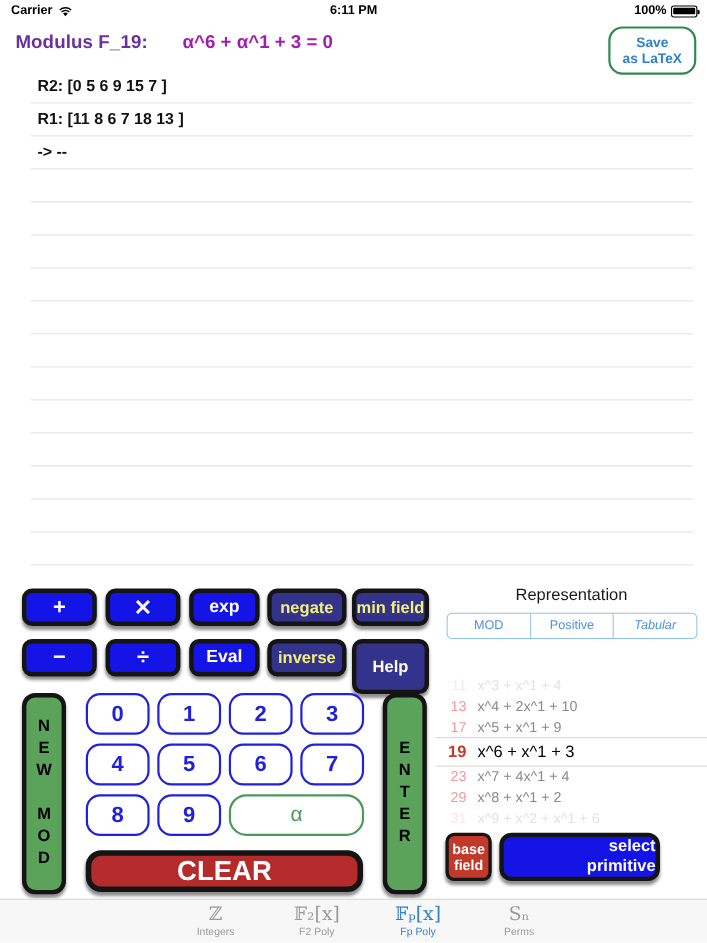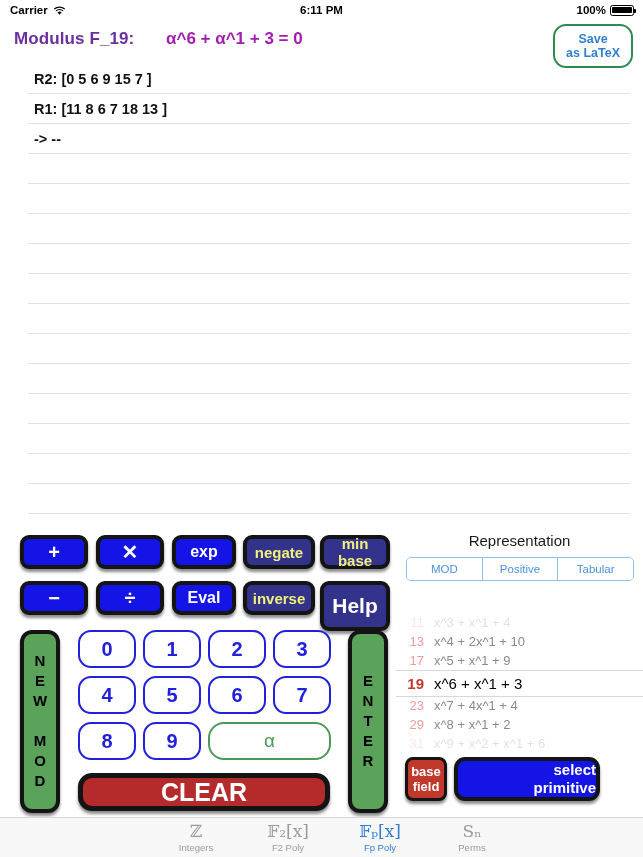--- a/index.html
+++ b/index.html
@@ -89,21 +89,21 @@
 
   
   .rpanel { position: absolute; left: 396px; top: 516px; width: 247px; height: 300px; }
   .rep-title { position: absolute; top: 16px; width: 247px; text-align: center;
                font-size: 15px; color: #1a1a1a; }
   .seg { position: absolute; top: 41px; left: 10px; width: 228px; height: 24px;
          border: 1px solid #8cc0f0; border-radius: 5px; display: flex; overflow: hidden; }
   .seg-item { flex: 1; display: flex; align-items: center; justify-content: center;
               font-size: 11.5px; color: #4a90e2; border-right: 1px solid #8cc0f0;
               background: #fff; cursor: pointer; }
-  .seg-item:last-child { border-right: none; }
+  .seg-item:last-child { border-right: none; font-style: italic; }
 
   .picker { position: absolute; top: 97px; left: 0; width: 247px; height: 138px;
             overflow: hidden; }
   .prow { position: absolute; left: 0; width: 247px; height: 19px;
           display: flex; align-items: center; font-size: 13px; color: #8a8a8a; }
   .prow .pnum { width: 38px; text-align: right; padding-right: 10px; color: #f09a9a; }
   .prow .ppoly { flex: 1; }
   .prow.sel { color: #000; font-size: 15px; font-weight: normal; height: 26px; }
   .prow.sel .pnum { color: #c0392b; font-weight: bold; font-size: 15px; }
   .pick-line { position: absolute; left: 0; width: 247px; height: 1px; background: #d8d8d8; }
@@ -224,37 +224,37 @@
         <div class="btn3d btn-blue" style="left: 96px; top: 19px; width: 68px; height: 34px; font-size: 20px;">
           <span>✕</span>
         </div>
         <div class="btn3d btn-blue" style="left: 172px; top: 19px; width: 64px; height: 34px; font-size: 16px;">
           <span>exp</span>
         </div>
         <div class="btn3d btn-navy" style="left: 243px; top: 19px; width: 72px; height: 34px; font-size: 15px;">
           <span>negate</span>
         </div>
         <div class="btn3d btn-navy" style="left: 320px; top: 19px; width: 70px; height: 34px; font-size: 15px;">
-          <span>min base</span>
+          <span>min field</span>
         </div>
       </div>
     <div id="oprow2">
         <div class="btn3d btn-blue" style="left: 20px; top: 65px; width: 68px; height: 34px; font-size: 20px;">
           <span>−</span>
         </div>
         <div class="btn3d btn-blue" style="left: 96px; top: 65px; width: 68px; height: 34px; font-size: 20px;">
           <span>÷</span>
         </div>
         <div class="btn3d btn-blue" style="left: 172px; top: 65px; width: 64px; height: 34px; font-size: 16px;">
           <span>Eval</span>
         </div>
         <div class="btn3d btn-navy" style="left: 243px; top: 65px; width: 72px; height: 34px; font-size: 15px;">
           <span>inverse</span>
         </div>
-        <div class="btn3d btn-navy-w" style="left: 320px; top: 65px; width: 70px; height: 50px; font-size: 21px;">
+        <div class="btn3d btn-navy-w" style="left: 320px; top: 65px; width: 70px; height: 50px; font-size: 15px;">
           <span>Help</span>
         </div>
       </div>
 
     <div class="btn3d btn-green" style="left:20px; top:114px; width:40px; height:183px; border-radius:12px;">
       <span class="vstack" style="font-size:15px;">NEW MOD</span>
     </div>
 
     <div class="btn3d btn-green" style="left:348px; top:114px; width:40px; height:183px; border-radius:12px;">
       <span class="vstack" style="font-size:15px;">ENTER</span>

